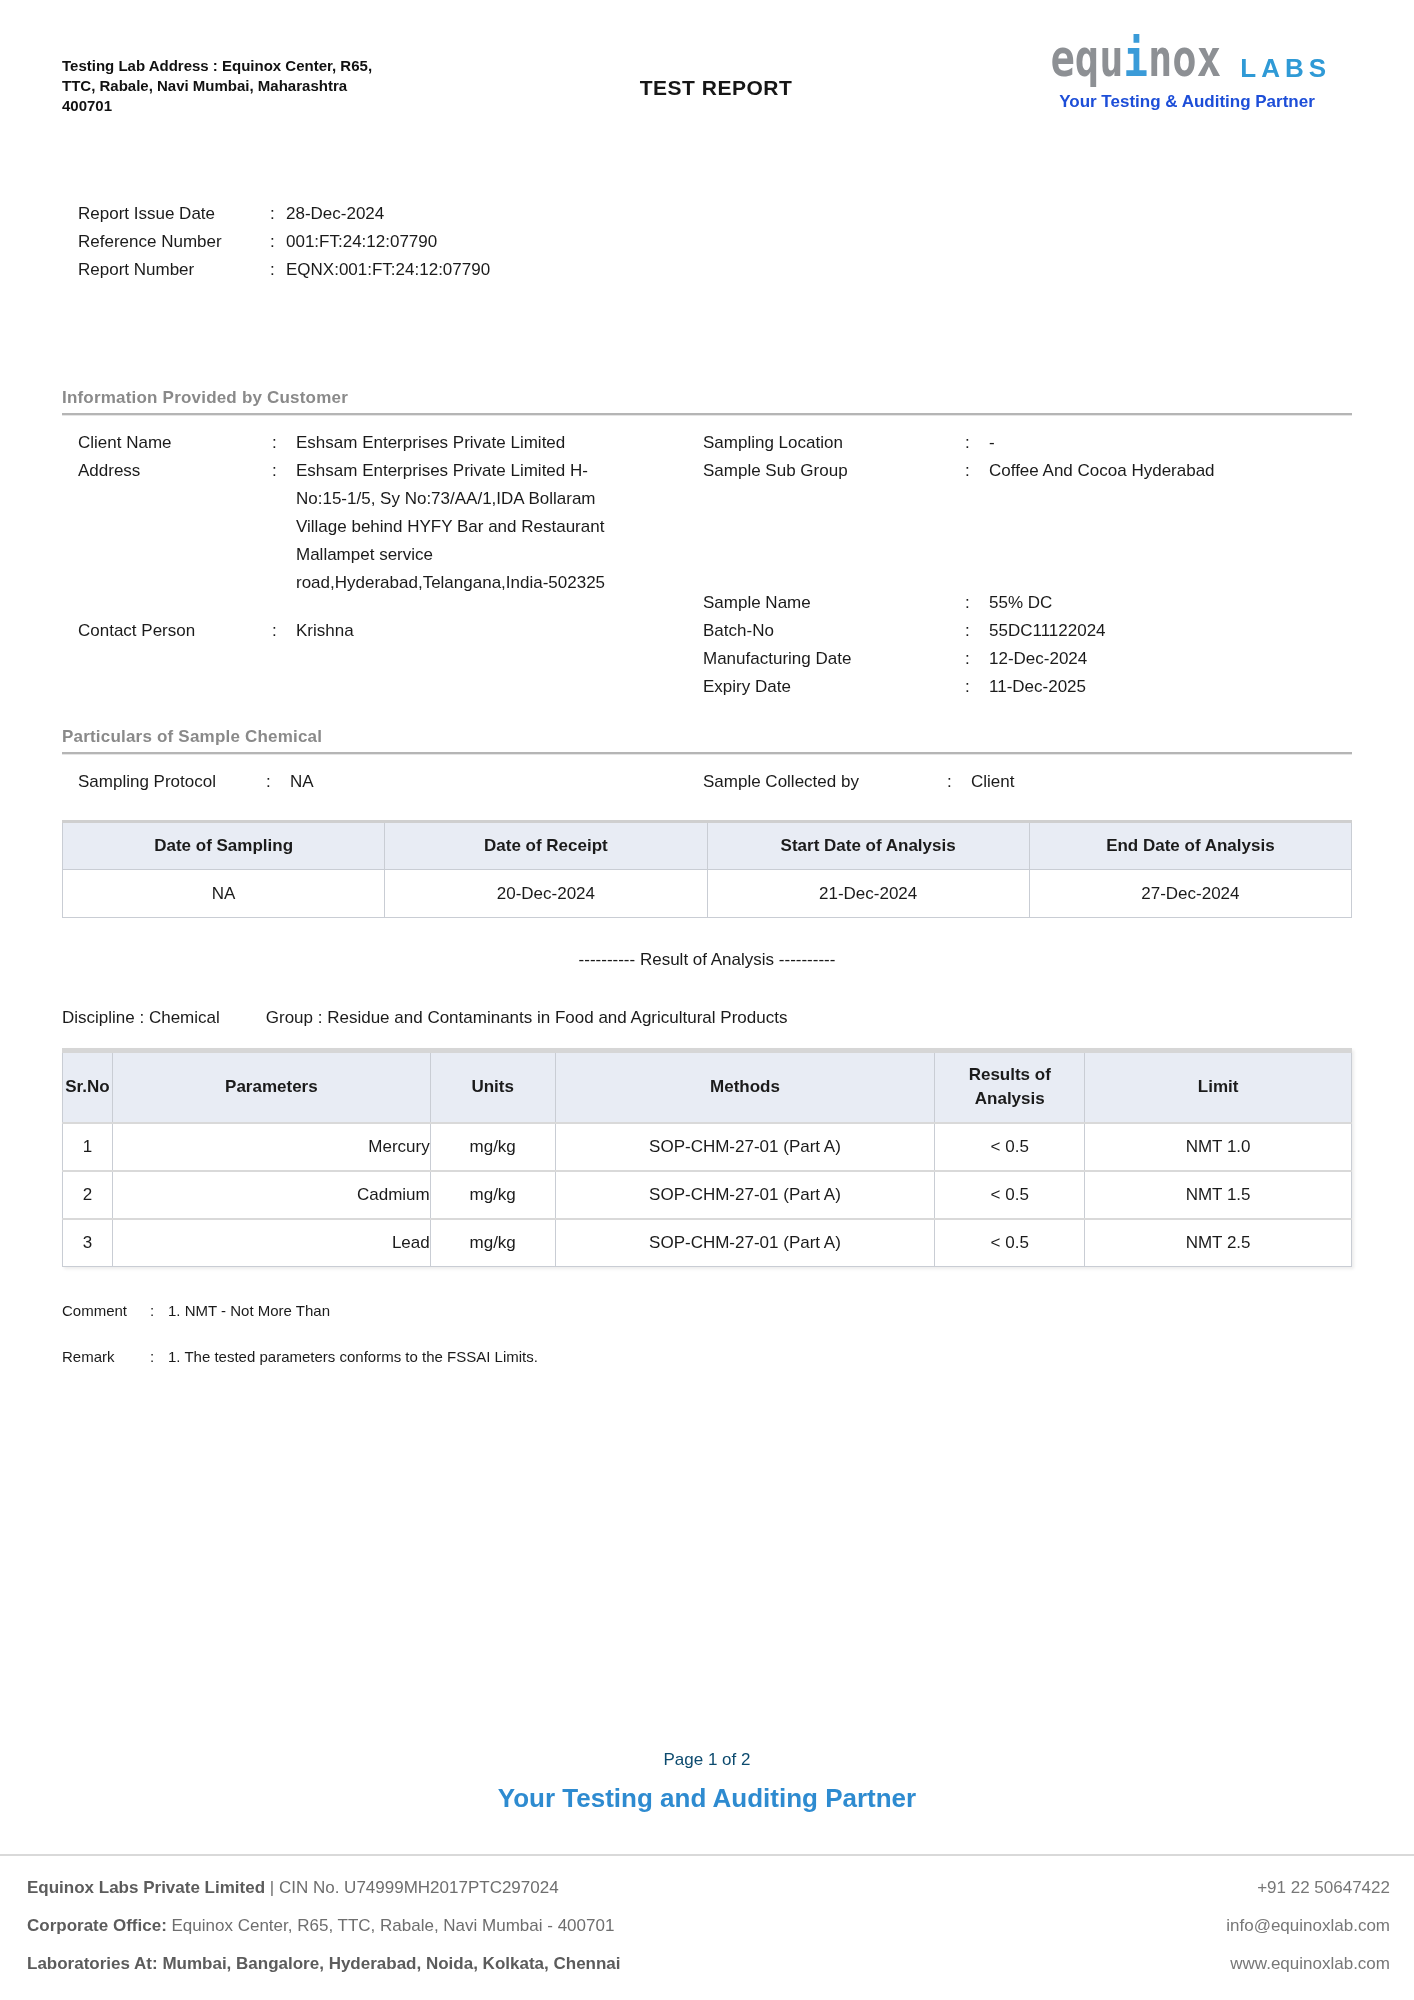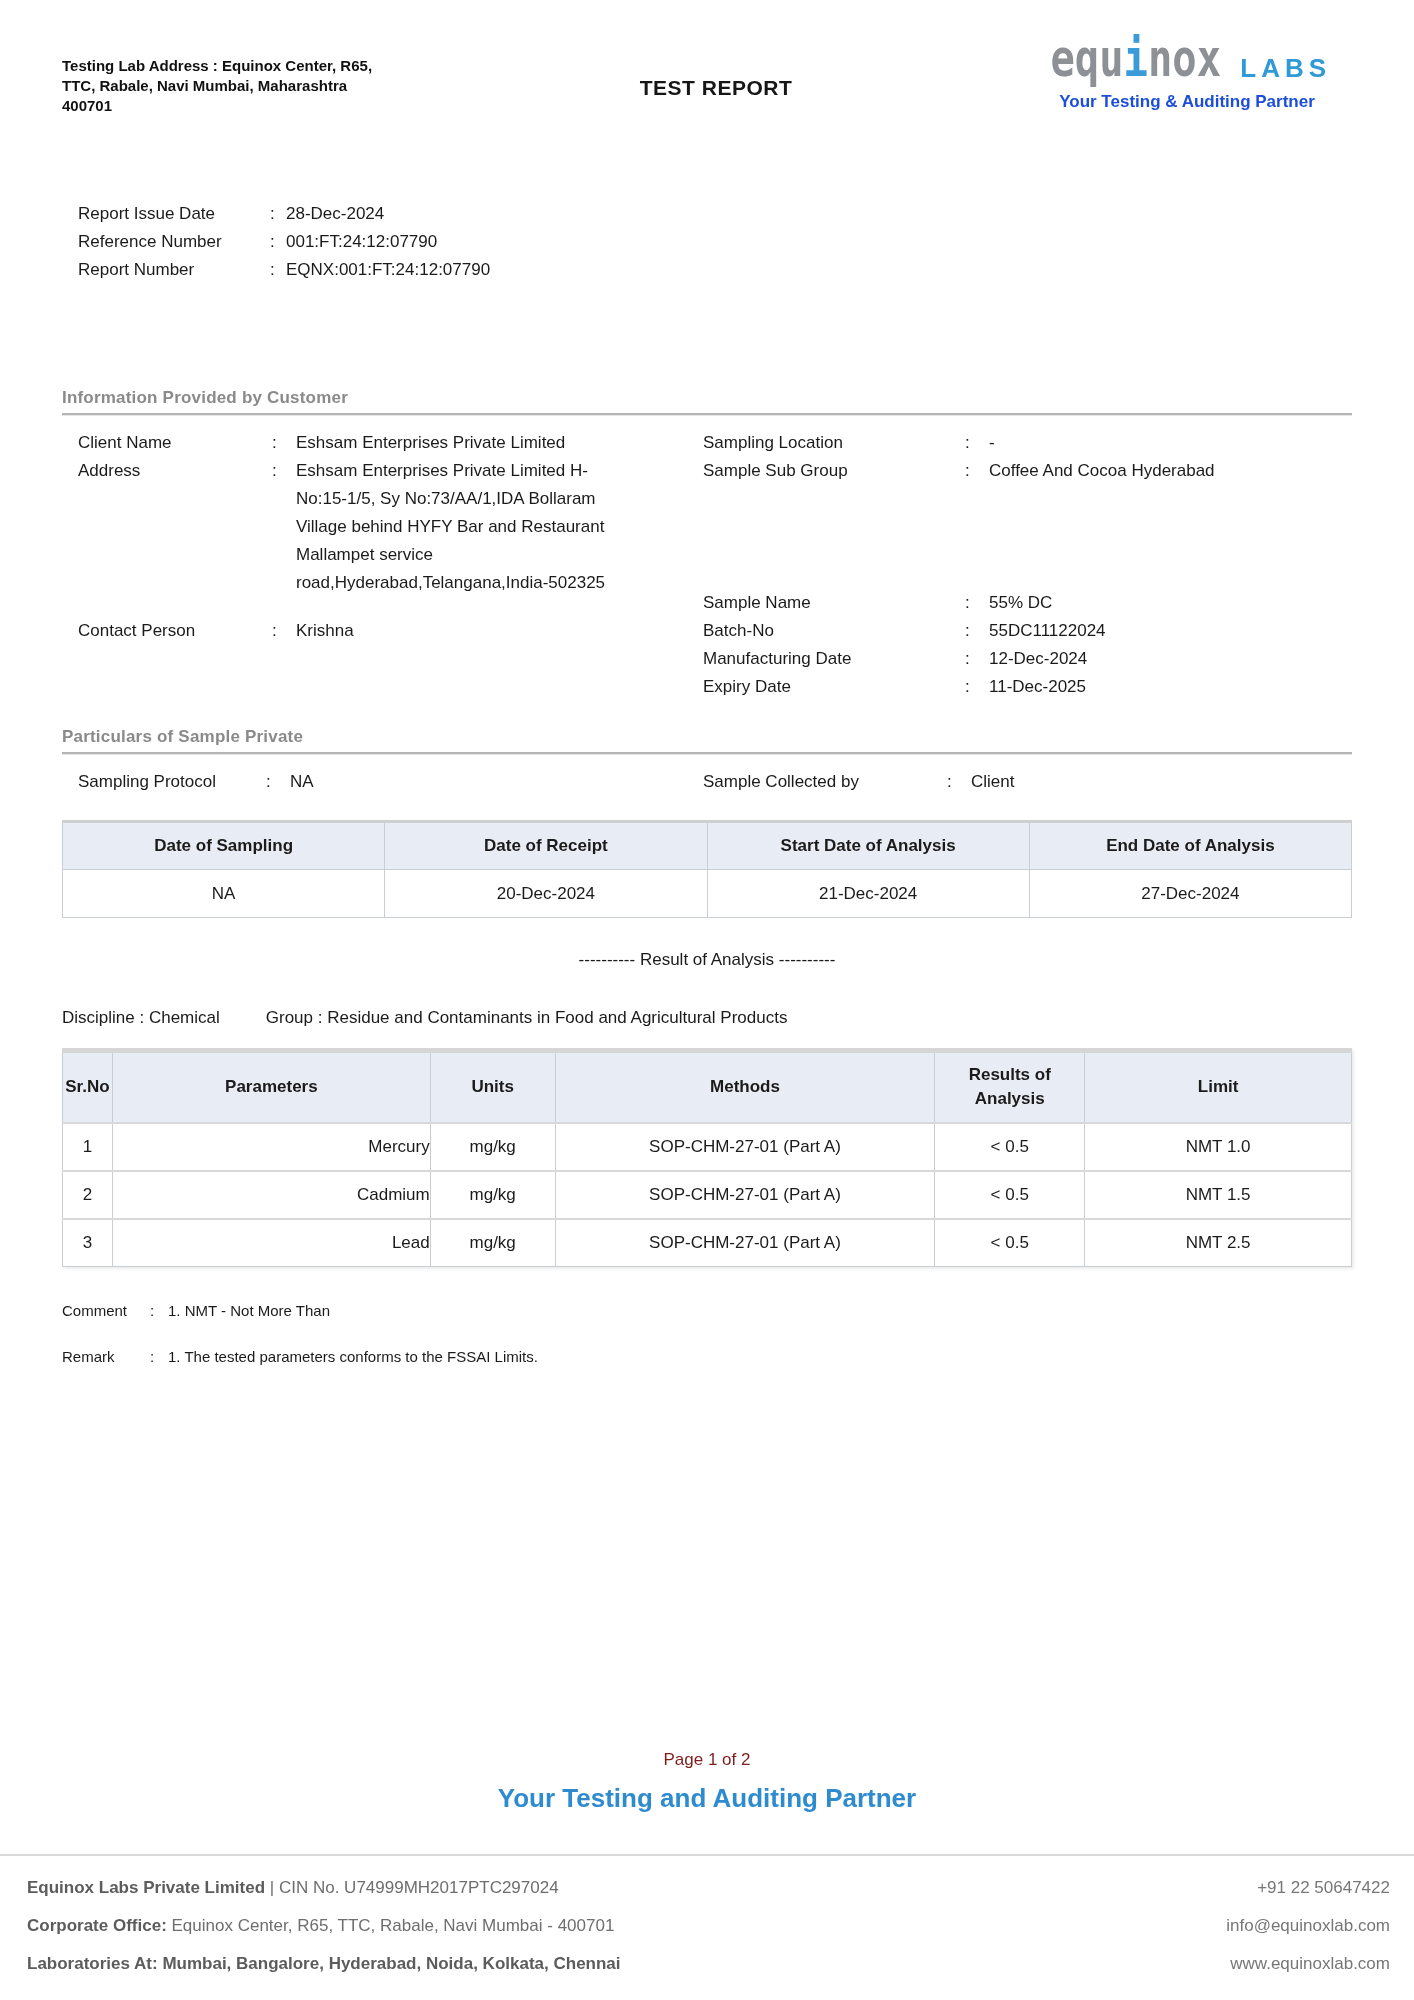--- a/index.html
+++ b/index.html
@@ -87,21 +87,21 @@
   .results-table .col-units { width:125px; }
   .results-table .col-methods { width:380px; }
   .results-table .col-results { width:150px; }
   .results-table .col-limit { width:267px; }
   .results-table td.cell-param { text-align:right; }
 
   .comment-row { margin-top:32px; display:grid; grid-template-columns:88px 18px auto; font-size:15px; line-height:24px; }
   .remark-row { margin-top:22px; display:grid; grid-template-columns:88px 18px auto; font-size:15px; line-height:24px; }
 
   
-  .page-num { position:absolute; left:0; right:0; top:1750px; text-align:center; font-size:17px; color:#7f1d1d; }
+  .page-num { position:absolute; left:0; right:0; top:1750px; text-align:center; font-size:17px; color:#0c4a6e; }
   .big-tagline { position:absolute; left:0; right:0; top:1783px; text-align:center;
     font-size:26px; font-weight:bold; color:#2e8bd0; }
   .footer { position:absolute; left:0; right:0; top:1854px; border-top:2px solid #d9d9d9;
     padding:22px 24px 0 27px; }
   .footer-row { display:flex; justify-content:space-between; font-size:17px; line-height:20px;
     color:#6e6e6e; margin-bottom:18px; }
   .footer-row .f-bold { font-weight:bold; color:#5c5c5c; }
   .footer-row .f-right { color:#777; }
 </style>
 </head>
@@ -193,21 +193,21 @@
           <div class="info-row">
             <span>Expiry Date</span>
               <span>:</span>
               <span>11-Dec-2025</span>
           </div>
         </div>
       </div>
     </div>
 
     <div class="sec-particulars">
-      <div class="section-title">Particulars of Sample Private</div>
+      <div class="section-title">Particulars of Sample Chemical</div>
       <hr class="section-rule">
       <div class="particulars-row">
         <div class="pr-left">
           <span>Sampling Protocol</span>
             <span>:</span>
             <span>NA</span>
         </div>
         <div class="pr-right">
           <span>Sample Collected by</span>
             <span>:</span>

